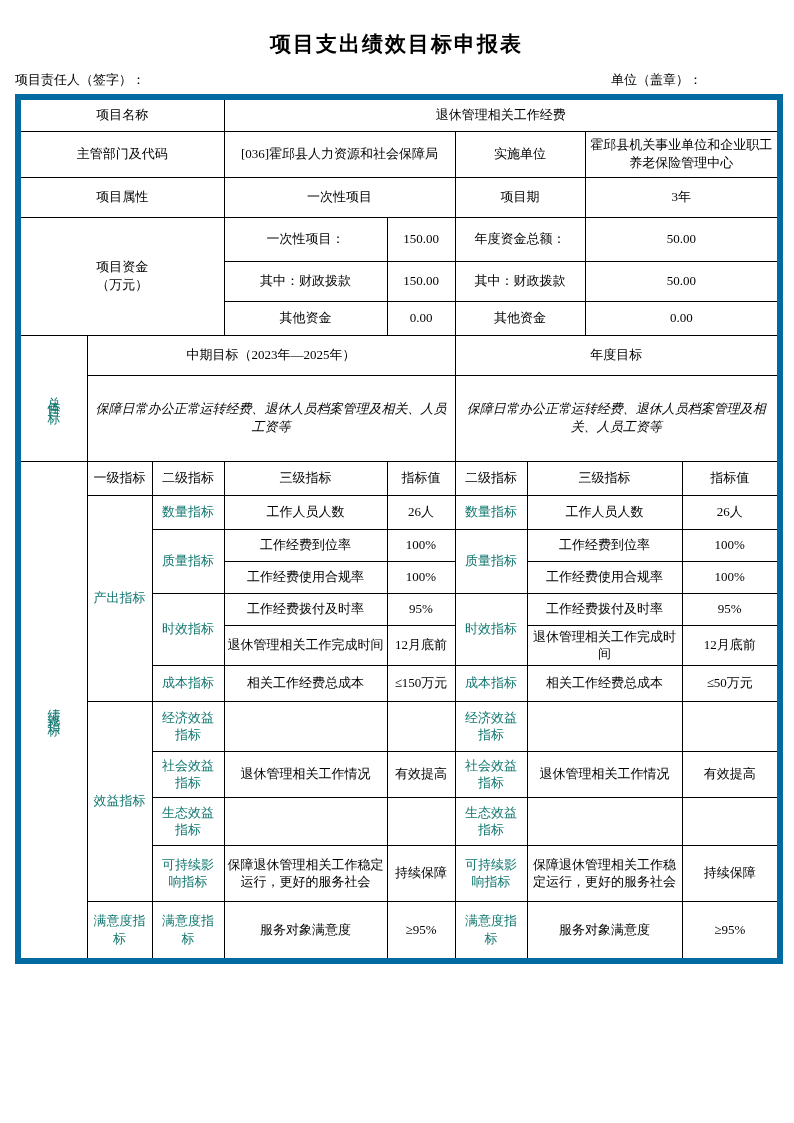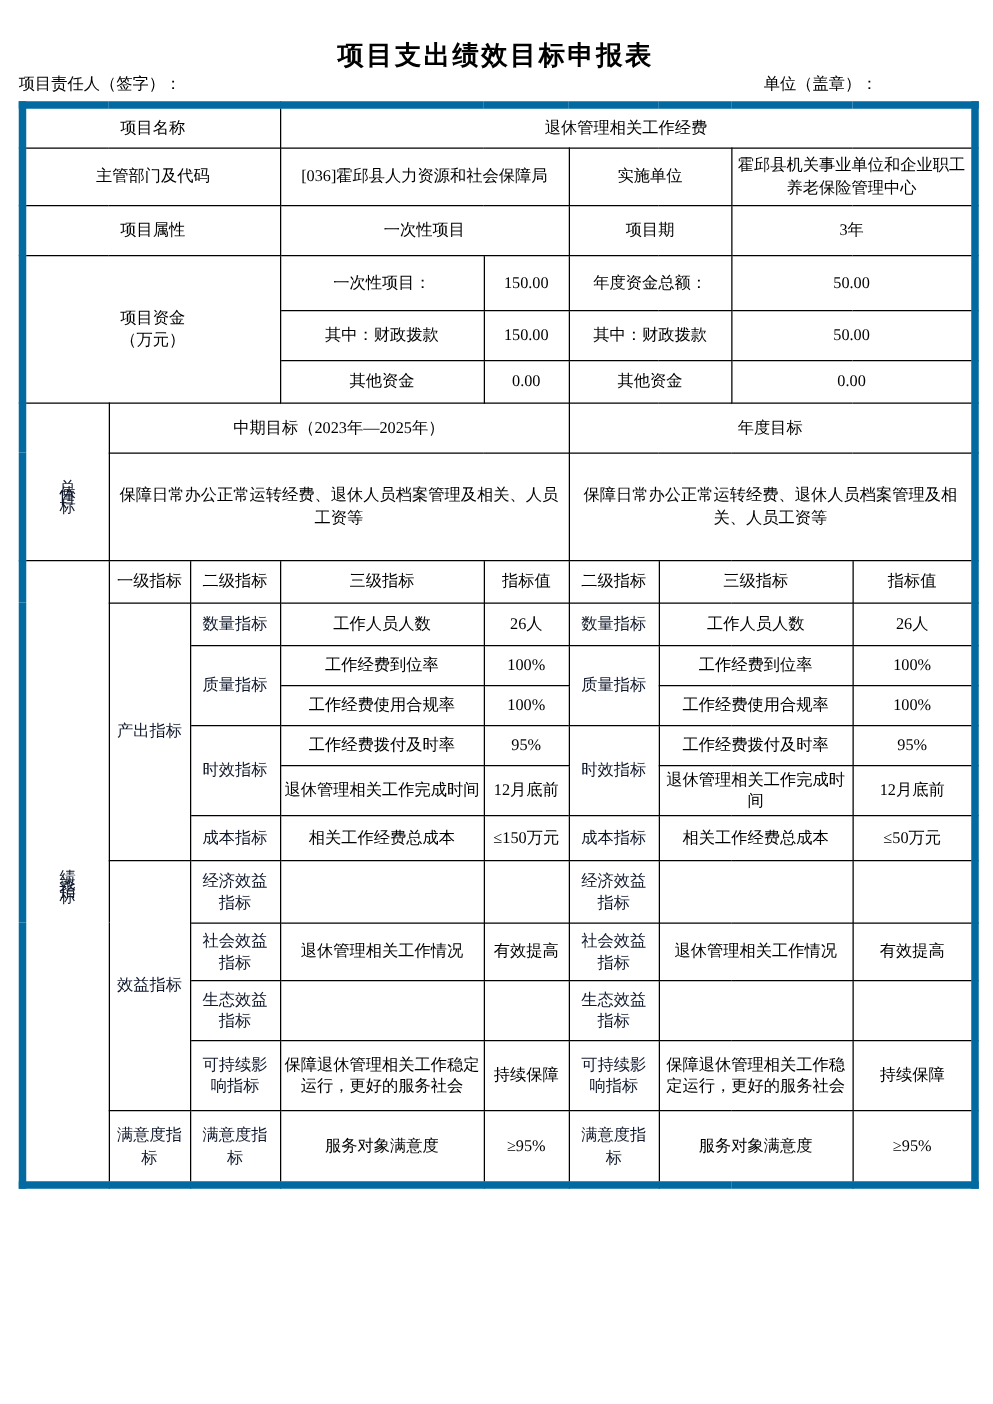--- a/index.html
+++ b/index.html
@@ -8,35 +8,35 @@
     font-family:"Liberation Serif","DejaVu Serif",serif;
     -webkit-font-smoothing:antialiased;
   }
   .page{padding:30px 16px 0 15px;}
   .title{
     text-align:center;font-family:"Liberation Sans","DejaVu Sans",sans-serif;
     font-weight:700;font-size:21px;letter-spacing:2px;
   }
   .subtitle{text-align:center;font-size:14px;margin-top:9px;}
   .subtitle .yr{margin:0 14px;}
-  .meta{display:flex;justify-content:space-between;font-size:13px;margin-bottom:5px;}
+  .meta{display:flex;justify-content:space-between;font-size:13px;margin-top:13px;margin-bottom:5px;}
   .meta-right{margin-right:76px;}
   table.form{border-collapse:collapse;table-layout:fixed;width:762px;border:6px solid #0369a1;}
   .form td{
     border:1px solid #000;font-size:13px;text-align:center;vertical-align:middle;
     padding:2px 3px;word-break:break-all;line-height:1.35;
   }
   .fund-label{text-align:left;vertical-align:top;padding:5px 6px;}
   .fund-label-mid{text-align:left;vertical-align:middle;padding:2px 6px;}
   .indent{padding-left:48px;}
   .fund-value{text-align:right;vertical-align:bottom;padding:3px 6px;}
-  .goal{text-align:left;padding:6px 8px;}
+  .goal{text-align:left;padding:6px 8px;font-style:italic;}
   .vcell{padding:0;}
   .vtext{writing-mode:vertical-rl;text-orientation:upright;letter-spacing:5px;font-size:13px;display:inline-block;}
-  .ind{color:#0f172a;}
+  .ind{color:#0f766e;}
   .form td.ind{padding:2px 4px;}
   .dept-val{font-size:12.5px;}
   .footer{font-size:13px;margin-top:14px;}
 </style>
 </head>
 <body>
 
 <div class="page">
 
   <div class="title">项目支出绩效目标申报表</div>

